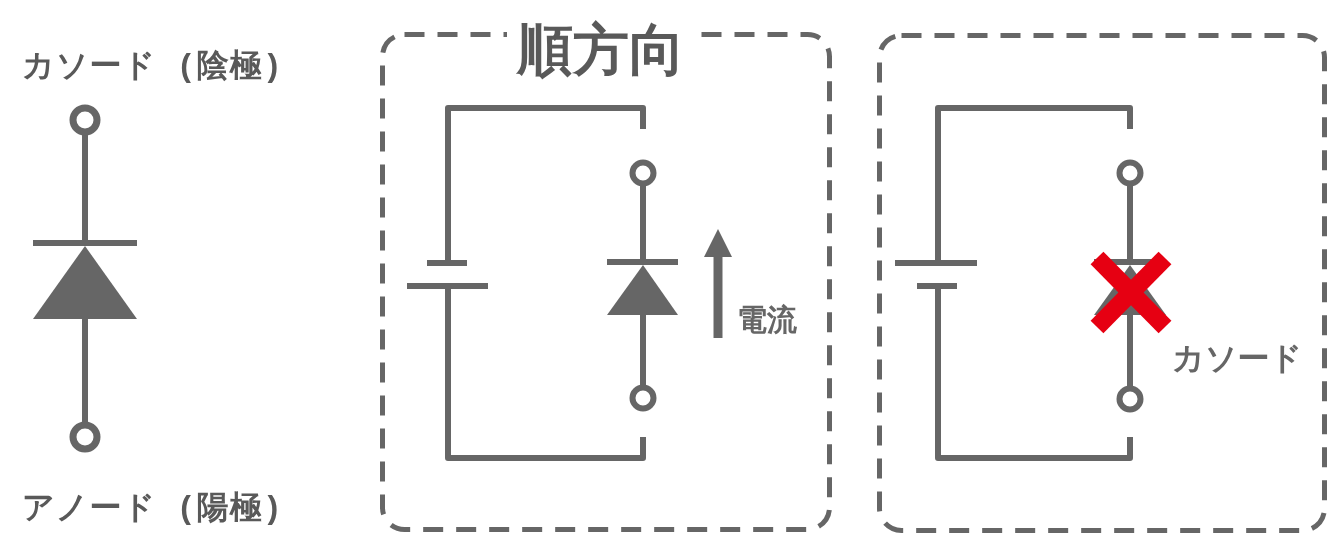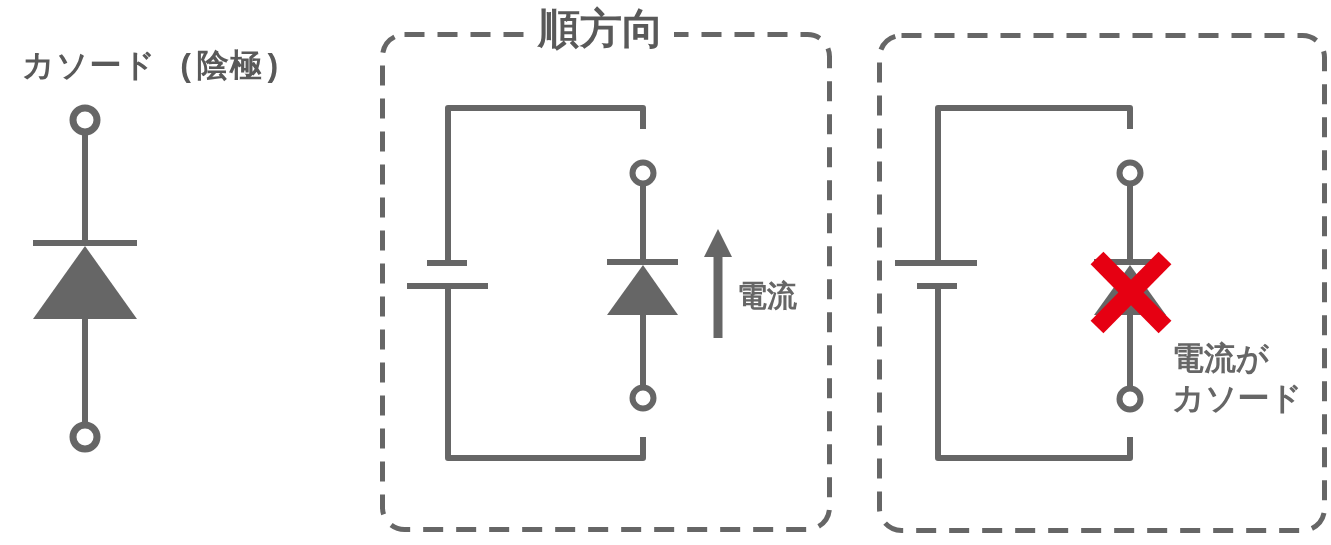--- a/index.html
+++ b/index.html
@@ -37,36 +37,37 @@
   
   .label {
     position: absolute;
     font-weight: 600;
     color: var(--text-color);
     white-space: nowrap;
   }
   .terminal-label { font-size: 32px; letter-spacing: 1px; }
   .panel-title {
     position: absolute;
-    top: 3px;
+    top: 18px;
     transform: translateX(-50%);
     background: var(--bg-color);
     color: var(--text-color);
-    font-size: 42px;
+    font-size: 56px;
     font-weight: 700;
     line-height: 1;
     padding: 8px 10px;
     white-space: nowrap;
   }
   .current-label {
     position: absolute;
     font-size: 30px;
     font-weight: 600;
     color: var(--line-color);
     white-space: nowrap;
+    margin-top: 24px;
   }
   .no-current-label {
     position: absolute;
     font-size: 32px;
     font-weight: 600;
     line-height: 40px;
     color: var(--line-color);
     white-space: nowrap;
   }
   .no-current-label span { display: block; }
@@ -127,23 +128,23 @@
         <circle class="dot" cx="1130" cy="399" r="10.5" stroke-width="6"></circle>
       </g>
       <g>
         <line class="xline" x1="1097" y1="258" x2="1165" y2="327"></line>
         <line class="xline" x1="1165" y1="258" x2="1097" y2="327"></line>
       </g>
     </g>
   </svg>
 
   <div class="label terminal-label" style="left:22px; top:44px;">カソード (陰極)</div>
+  <div class="label terminal-label" style="left:22px; top:486px;">アノード (陽極)</div>
 
   <div class="panel-title" style="left:601px;">順方向</div>
 
   <div class="current-label" style="left:737px; top:276px;">電流</div>
 
   <div class="no-current-label" style="left:1172px; top:341px;">
-    <span>電流が</span>
     <span>カソード</span>
   </div>
 
 </div>
 
 </body></html>

